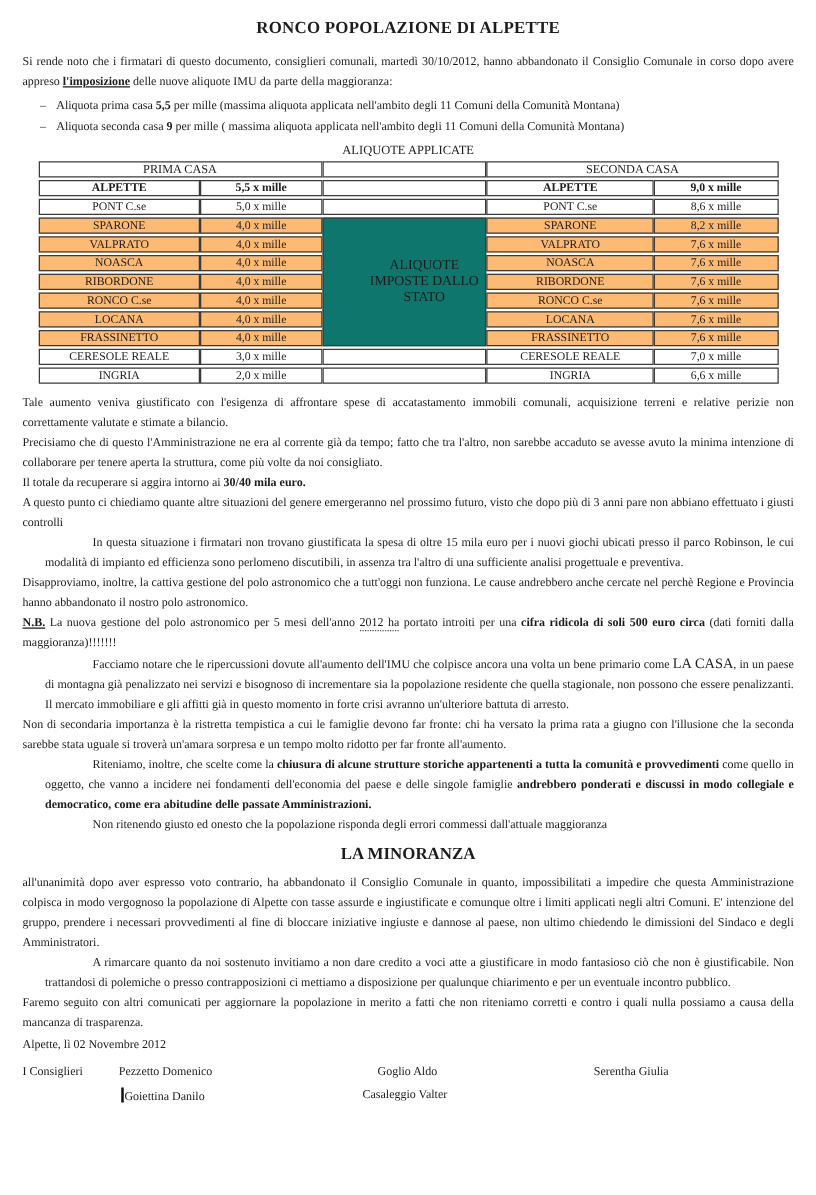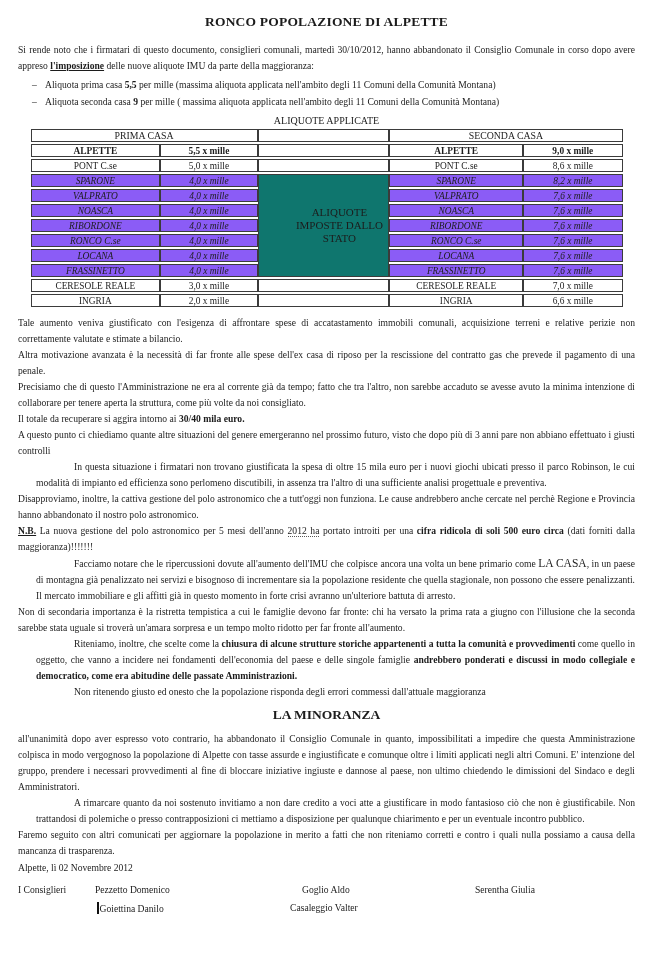--- a/index.html
+++ b/index.html
@@ -16,21 +16,21 @@
   .bullets{margin:2px 0 2px 0;}
   .bullet{display:flex;font-size:9.6px;line-height:17px;padding-left:14px;}
   .bullet .dash{width:13px;flex:none;}
   .bullet .btext{flex:1;}
   .caption{text-align:center;font-size:10px;margin:5px 0 1px 0;}
   table.aliquote{margin:0 auto;border-collapse:separate;border-spacing:0 2px;
                  width:592px;table-layout:fixed;font-size:9.4px;}
   table.aliquote td{border:1px solid #3b3b3b;height:11px;text-align:center;
                     padding:0 2px;overflow:hidden;white-space:nowrap;background:#fff;}
   table.aliquote td.hdr{font-size:9.8px;}
-  table.aliquote td.shaded{background:#8b5cf6;font-style:italic;}
+  table.aliquote td.shaded{background:#fdba74;}
   table.aliquote td.midlabel{background:#0f766e;font-size:11px;vertical-align:middle;
                              white-space:normal;line-height:13px;padding-left:34px;}
   table.aliquote tr.bold-row td{font-weight:bold;}
   td.rate{white-space:pre;}
   .heading-minoranza{text-align:center;font-weight:bold;font-size:13.5px;margin:7px 0 8px 0;}
   .body-blocks{margin-top:6px;}
   .date-line{font-size:9.6px;line-height:16px;margin-top:1px;text-align:left;}
   .signs{position:relative;height:40px;margin-top:8px;font-size:9.6px;}
   .signs span{position:absolute;top:0;white-space:nowrap;}
   .sig-0-0{left:0px;}   .sig-0-1{left:77px;}  .sig-0-2{left:284px;} .sig-0-3{left:457px;}
@@ -148,21 +148,20 @@
           <td class="rate">2,0  x mille</td>
           <td></td>
           <td class="name">INGRIA</td>
           <td class="rate">6,6 x mille</td>
         </tr>
       </tbody>
   </table>
 
   <div class="body-blocks">
       <div class="para"><span>Tale aumento veniva giustificato con l'esigenza di affrontare spese di accatastamento immobili comunali, acquisizione terreni e relative perizie non correttamente valutate e stimate a bilancio.</span></div>
-      <div class="para"><span>Altra motivazione avanzata è la necessità di far fronte alle spese dell'ex casa di riposo per la rescissione del contratto gas che prevede il pagamento di una penale.</span></div>
       <div class="para"><span>Precisiamo che di questo l'Amministrazione ne era al corrente già da tempo; fatto che tra l'altro, non sarebbe accaduto se avesse avuto la minima intenzione di collaborare per tenere aperta la struttura, come più volte da noi consigliato.</span></div>
       <div class="para"><span>Il totale da recuperare si aggira intorno ai </span><span class="b">30/40 mila euro.</span></div>
       <div class="para"><span>A questo punto ci chiediamo quante altre situazioni del genere emergeranno nel prossimo futuro, visto che dopo più di 3 anni pare non abbiano effettuato i giusti controlli</span></div>
       <div class="para indent"><span>In questa situazione i firmatari non trovano giustificata la spesa di oltre 15 mila euro per i nuovi giochi ubicati presso il parco Robinson, le cui modalità di impianto ed efficienza sono perlomeno discutibili, in assenza tra l'altro di una sufficiente analisi progettuale e preventiva.</span></div>
       <div class="para"><span>Disapproviamo, inoltre, la cattiva gestione del polo astronomico che a tutt'oggi non funziona. Le cause andrebbero anche cercate nel perchè Regione e Provincia hanno abbandonato il nostro polo astronomico.</span></div>
       <div class="para"><span class="b u">N.B.</span><span> La nuova gestione del polo astronomico per 5 mesi dell'anno </span><span class="dot">2012 ha</span><span> portato introiti per una </span><span class="b">cifra ridicola di soli 500 euro circa</span><span> (dati forniti dalla maggioranza)!!!!!!!</span></div>
       <div class="para indent"><span>Facciamo notare che le ripercussioni dovute all'aumento dell'IMU che colpisce ancora una volta un bene primario come </span><span class="big">LA CASA</span><span>, in un paese di montagna già penalizzato nei servizi e bisognoso di incrementare sia la popolazione residente che quella stagionale, non possono che essere penalizzanti. Il mercato immobiliare e gli affitti già in questo momento in forte crisi avranno un'ulteriore battuta di arresto.</span></div>
       <div class="para"><span>Non di secondaria importanza è la ristretta tempistica a cui le famiglie devono far fronte: chi ha versato la prima rata a giugno con l'illusione che la seconda sarebbe stata uguale si troverà un'amara sorpresa e un tempo molto ridotto per far fronte all'aumento.</span></div>
       <div class="para indent"><span>Riteniamo, inoltre, che scelte come la </span><span class="b">chiusura di alcune strutture storiche appartenenti a tutta la comunità e provvedimenti</span><span> come quello in oggetto, che vanno a incidere nei fondamenti dell'economia del paese e delle singole famiglie </span><span class="b">andrebbero ponderati e discussi in modo collegiale e democratico, come era abitudine delle passate Amministrazioni.</span></div>
       <div class="para indent"><span>Non ritenendo giusto ed onesto che la popolazione risponda degli errori commessi dall'attuale maggioranza</span></div>

